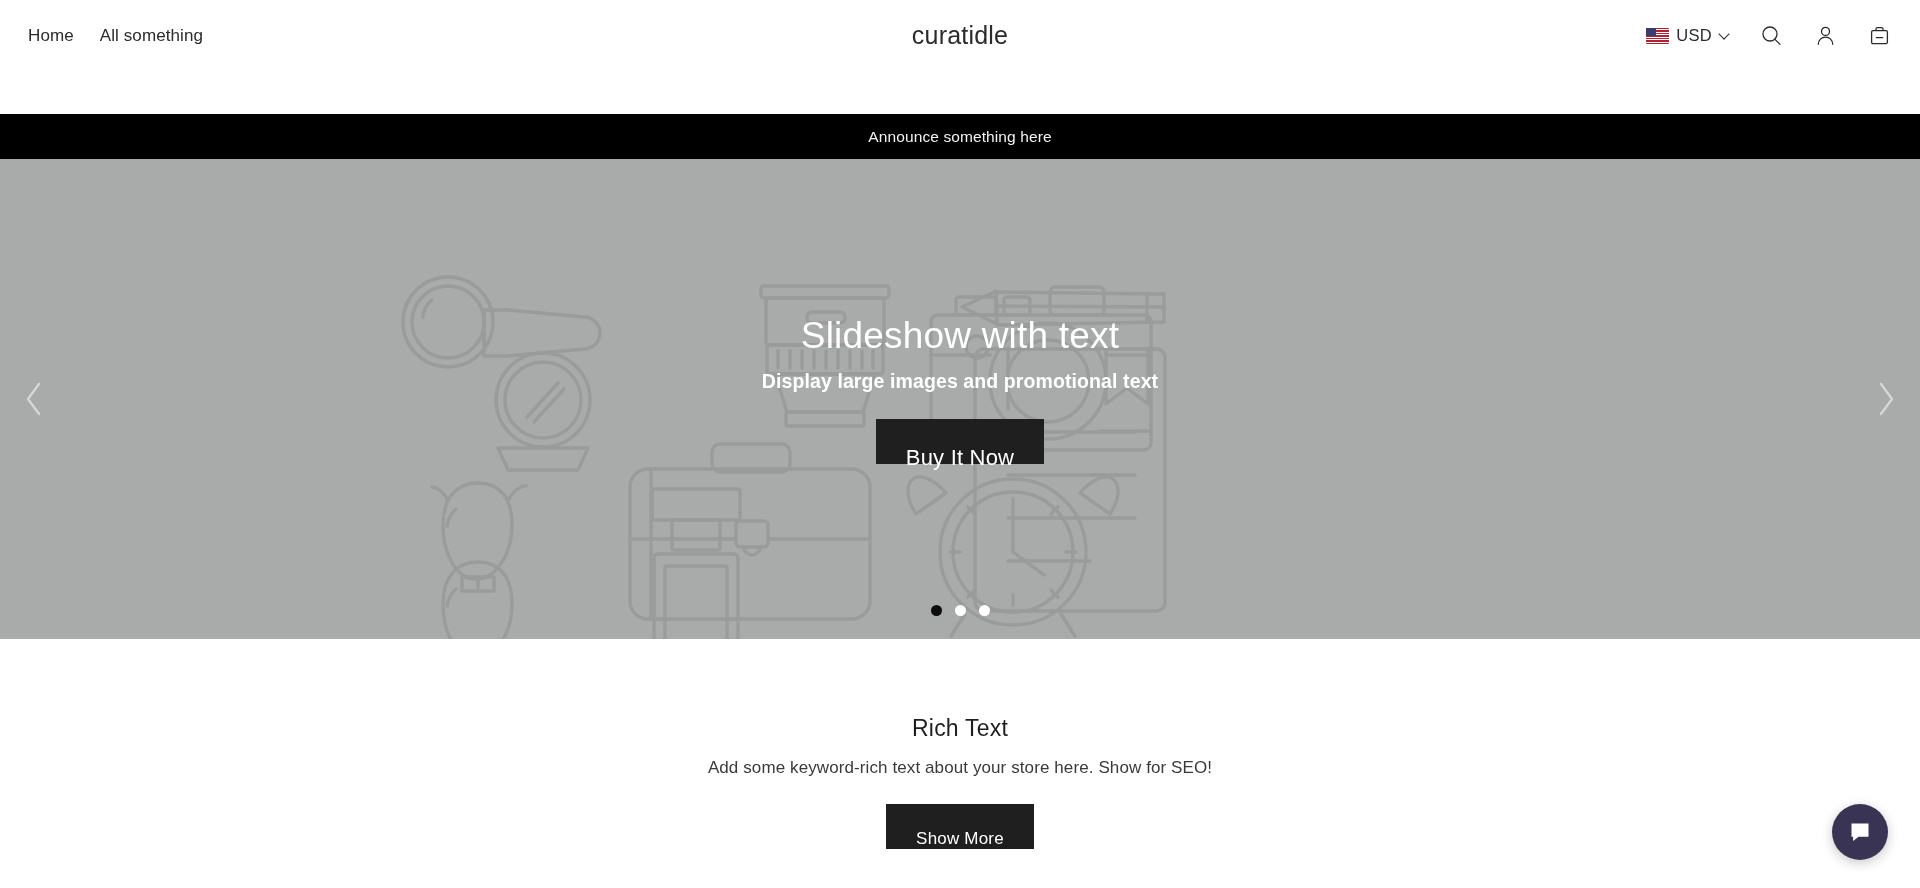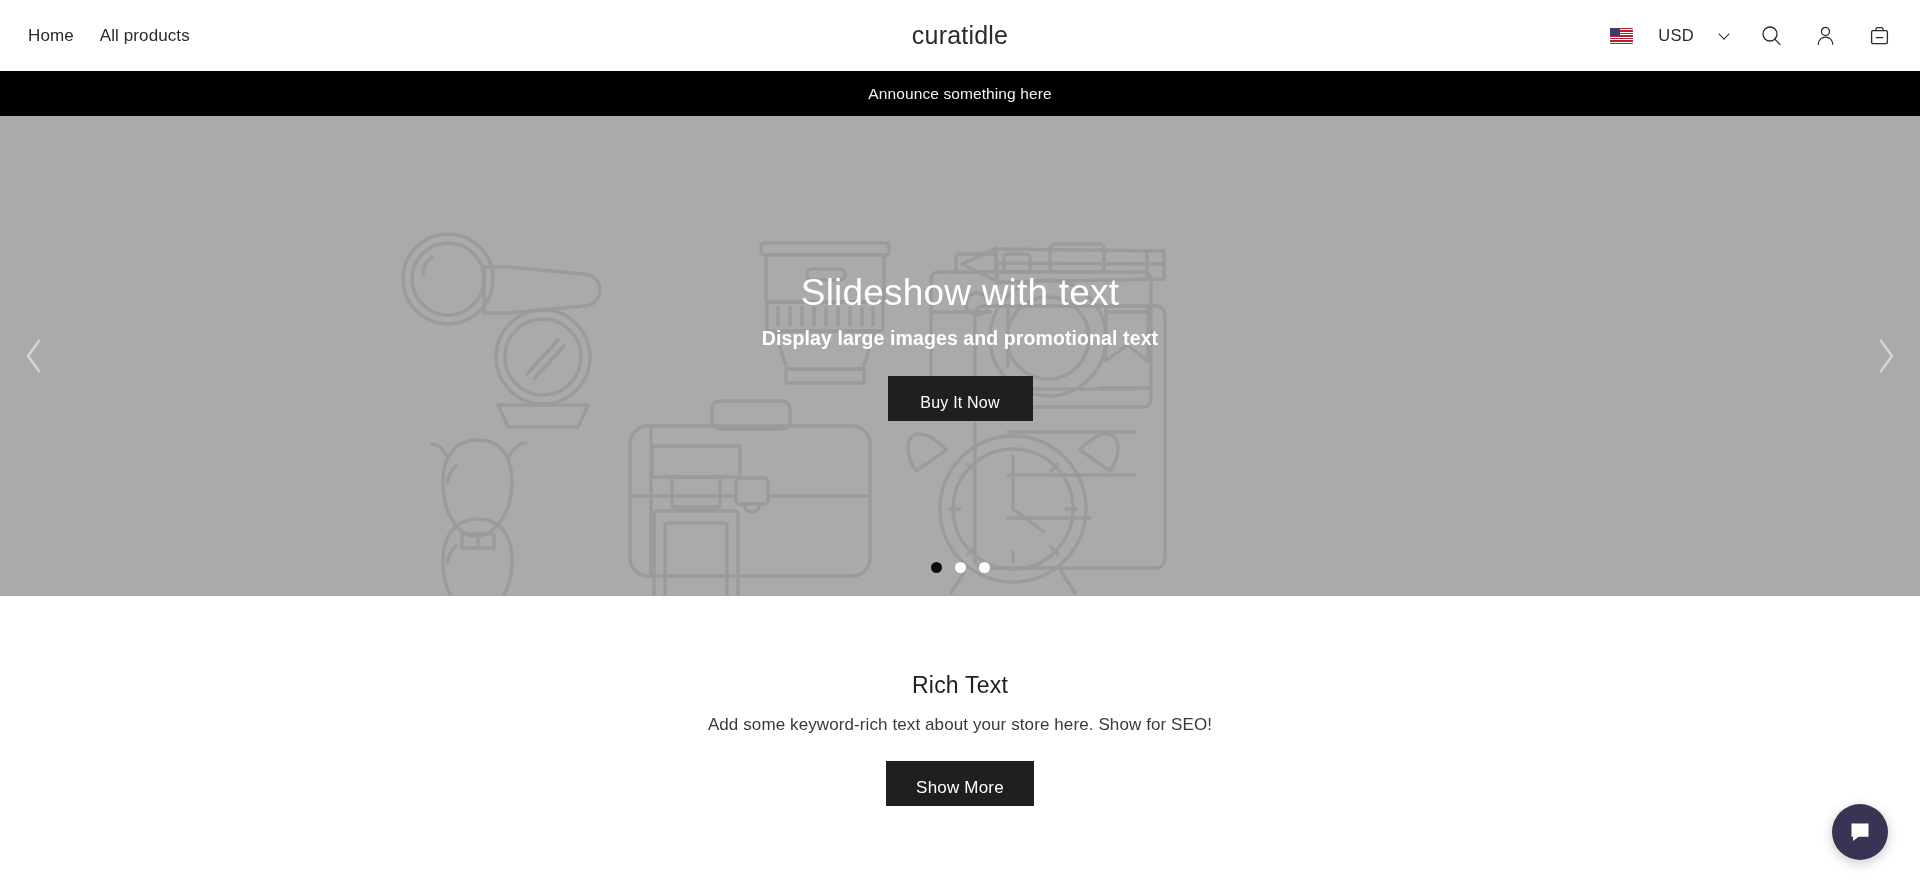--- a/index.html
+++ b/index.html
@@ -68,21 +68,21 @@
     justify-content: flex-end;
     gap: 28px;
     flex: 1 1 0;
     min-width: 0;
     z-index: 2;
   }
 
   .currency-selector {
     display: flex;
     align-items: center;
-    gap: 25px;
+    gap: 7px;
     cursor: pointer;
     line-height: 1;
   }
   .flag-icon {
     width: 23px; height: 16px;
     display: inline-block;
     position: relative;
     border-radius: 1px;
     overflow: hidden;
     background: #ffffff;
@@ -137,20 +137,21 @@
   
   .announcement-bar {
     height: 45px;
     background: #000000;
     color: #f2f2f2;
     display: flex;
     align-items: center;
     justify-content: center;
     font-size: 15.5px;
     letter-spacing: 0.1px;
+    margin-top: 43px;
   }
 
   
   .hero {
     position: relative;
     height: 480px;
     background: #a9aaaa;
     overflow: hidden;
   }
   .hero-illustration {
@@ -186,23 +187,23 @@
     font-weight: 700;
     color: #ffffff;
     letter-spacing: 0.1px;
   }
   .hero-cta {
     margin-top: 26px;
     background: #1f1f1f;
     color: #ffffff;
     border: none;
     font-family: inherit;
-    font-size: 16px;
+    font-size: 22px;
     letter-spacing: 0.2px;
-    padding: 4px 30px;
+    padding: 16px 30px;
     height: 45px;
     min-width: 145px;
     cursor: pointer;
     line-height: 45px;
   }
 
   .slide-arrow {
     position: absolute;
     top: 50%;
     transform: translateY(-50%);
@@ -262,21 +263,21 @@
   .rich-cta {
     margin-top: 26px;
     background: #1f1f1f;
     color: #ffffff;
     border: none;
     font-family: inherit;
     font-size: 17px;
     letter-spacing: 0.2px;
     height: 45px;
     min-width: 145px;
-    padding: 4px 30px;
+    padding: 12px 30px;
     cursor: pointer;
     line-height: 45px;
   }
 
   
   .chat-launcher {
     position: fixed;
     right: 32px;
     bottom: 28px;
     width: 56px; height: 56px;
@@ -292,21 +293,21 @@
   }
   .chat-launcher svg { display: block; }
 </style>
 </head>
 <body>
 
 <header class="site-header">
 
   <nav class="nav-left">
     <a class="nav-link" href="#">Home</a>
-    <a class="nav-link" href="#">All products</a>
+    <a class="nav-link" href="#">All something</a>
   </nav>
 
   <div class="brand-wrap">
     <a class="brand" href="#">curatidle</a>
   </div>
 
   <div class="nav-right">
 
     <div class="currency-selector">
       <span class="flag-icon">

